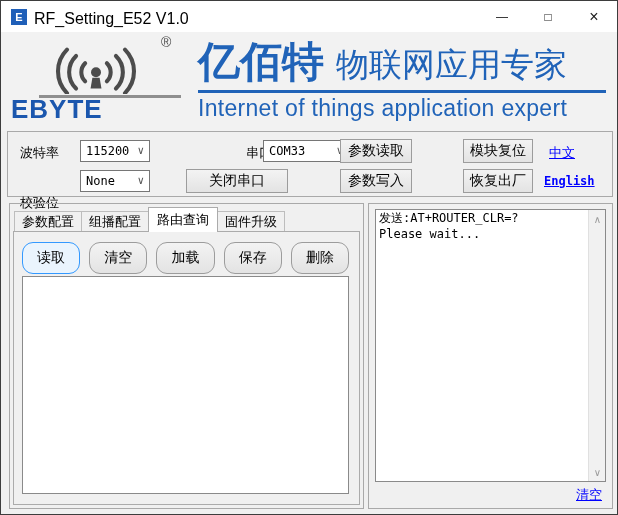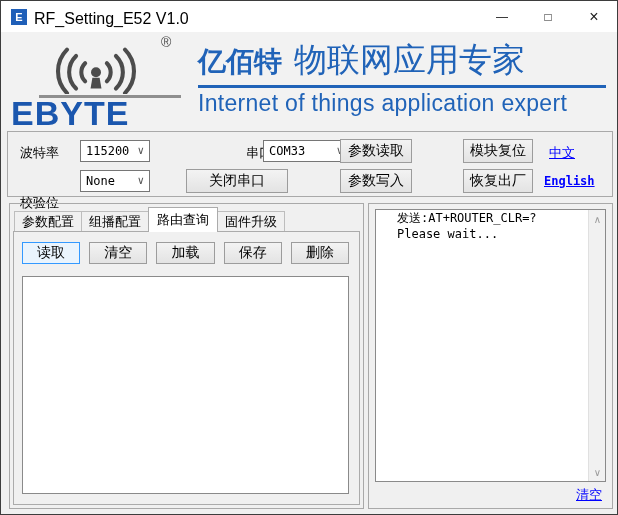--- a/index.html
+++ b/index.html
@@ -26,26 +26,26 @@
   }
   .win-btn.close-btn{ font-size:16px; }
 
   
   .header{ position:absolute; top:31px; left:0; right:0; height:99px; background:#f2f2f2; }
   .logo{ position:absolute; left:8px; top:2px; width:185px; height:96px; }
   .antenna-svg{ position:absolute; left:26px; top:2px; width:122px; height:58px; }
   .reg-mark{ position:absolute; left:152px; top:0; font-size:14px; color:#4c4c4c; }
   .logo-line{ position:absolute; left:30px; top:61px; width:142px; height:3px; background:#8f8f8f; }
   .logo-ebyte{
-    position:absolute; left:2px; top:62px; font-size:34px; font-weight:800;
+    position:absolute; left:2px; top:62px; font-size:26px; font-weight:800;
     color:#1b57ae; letter-spacing:1px; line-height:1;
   }
   .brand{ position:absolute; left:197px; top:6px; right:6px; }
   .brand-cn-row{ display:flex; align-items:baseline; color:#2063b8; white-space:nowrap; }
-  .brand-cn{ font-size:28px; font-weight:800; line-height:1.15; }
+  .brand-cn{ font-size:42px; font-weight:800; line-height:1.15; }
   .brand-tagline-cn{ font-size:33px; font-weight:500; margin-left:12px; }
   .brand-underline{ height:3px; background:#2063b8; margin-top:2px; width:408px; }
   .brand-en{ font-size:23px; color:#2063b8; margin-top:2px; white-space:nowrap; letter-spacing:0.3px; }
 
   
   .settings{
     position:absolute; left:6px; top:130px; width:606px; height:66px;
     border:1px solid #a9a9a9; background:#f0f0f0;
   }
   .lbl{ position:absolute; font-size:13px; color:#000; }
@@ -88,39 +88,39 @@
   }
   .tab.active{
     height:25px; background:#ffffff; border:1px solid #ababab; border-bottom:none;
     z-index:3; padding:0 8px;
   }
   .tabpage{
     position:absolute; left:3px; top:27px; right:3px; bottom:3px;
     border:1px solid #ababab; background:#f0f0f0; z-index:2;
   }
   .tab-btn-row{ position:absolute; left:8px; top:10px; right:10px; display:flex; gap:9px; }
-  .tab-btn{ flex:1; height:22px; }
+  .tab-btn{ flex:1; height:32px;border-radius:11px; }
   .tab-btn.focused{ border:1px solid #3399ff; background:#eaf4fd; }
   .listbox{
     position:absolute; left:8px; top:44px; right:10px; bottom:10px;
     background:#ffffff; border:1px solid #8a8a8a;
   }
 
   
   .right-box{
     position:absolute; left:367px; top:202px; width:245px; height:306px;
     border:1px solid #a9a9a9;
   }
   .log-area{
     position:absolute; left:6px; top:5px; right:6px; bottom:26px;
     background:#ffffff; border:1px solid #8a8a8a; overflow:hidden;
   }
   .log-text{
     position:absolute; left:0; top:0; right:17px; bottom:0;
-    padding:1px 21px; font-family:"DejaVu Sans Mono",monospace; font-size:12px;
+    padding:1px 3px; font-family:"DejaVu Sans Mono",monospace; font-size:12px;
     line-height:1.3; color:#000; white-space:pre-wrap;
   }
   .scrollbar{
     position:absolute; right:0; top:0; bottom:0; width:17px;
     background:#f1f1f1; border-left:1px solid #e0e0e0;
   }
   .scroll-arrow{
     position:absolute; left:0; width:17px; height:16px; color:#9a9a9a;
     font-size:10px; display:flex; align-items:center; justify-content:center;
   }

